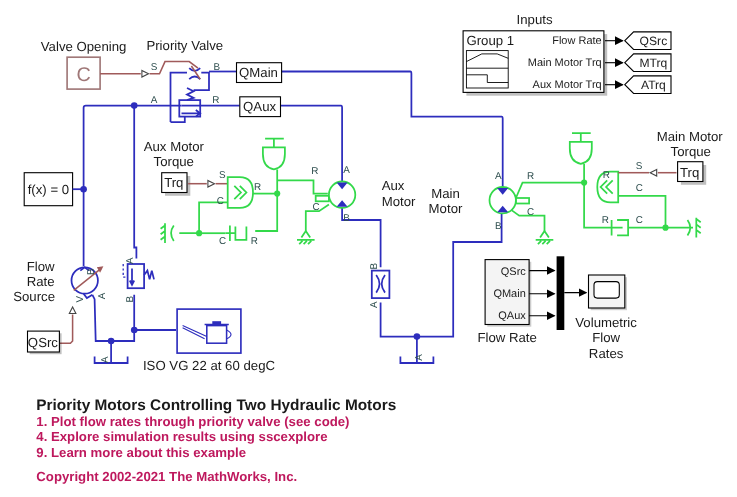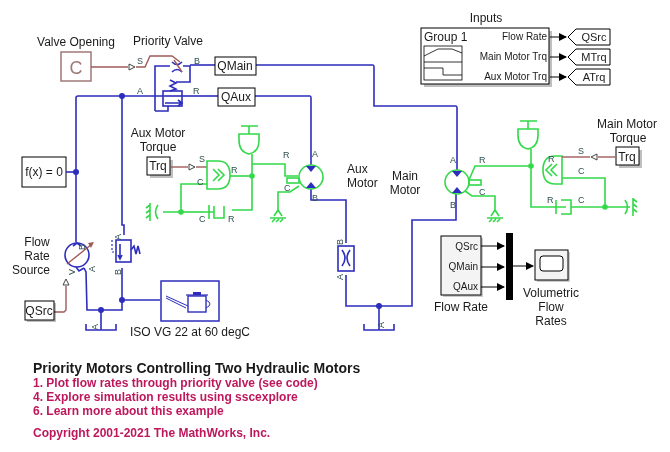--- a/index.html
+++ b/index.html
@@ -312,14 +312,14 @@
     <rect x="540" y="256" width="23" height="15" rx="3" fill="#fff" stroke="#000"></rect>
     <text class="lbl" x="551" y="297" text-anchor="middle">Volumetric</text>
     <text class="lbl" x="551" y="311" text-anchor="middle">Flow</text>
     <text class="lbl" x="551" y="325" text-anchor="middle">Rates</text>
   </g>
 </svg>
 
 <div class="desc-title">Priority Motors Controlling Two Hydraulic Motors</div>
 <div class="desc link" style="top:376px;">1. Plot flow rates through priority valve (see code)</div>
 <div class="desc link" style="top:390px;">4. Explore simulation results using sscexplore</div>
-<div class="desc link" style="top:404px;">6. Learn more about this example</div>
-<div class="desc" style="top:426px;">Copyright 2001-2021 The MathWorks, Inc.</div>
+<div class="desc link" style="top:404px;">9. Learn more about this example</div>
+<div class="desc" style="top:426px;">Copyright 2002-2021 The MathWorks, Inc.</div>
 
 </body></html>

